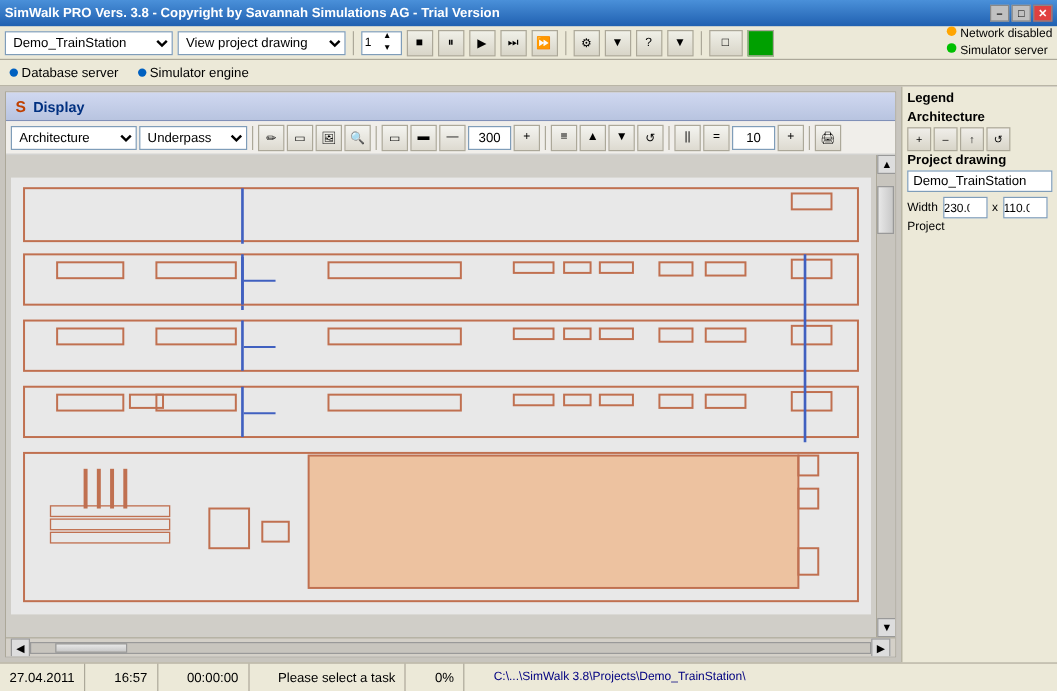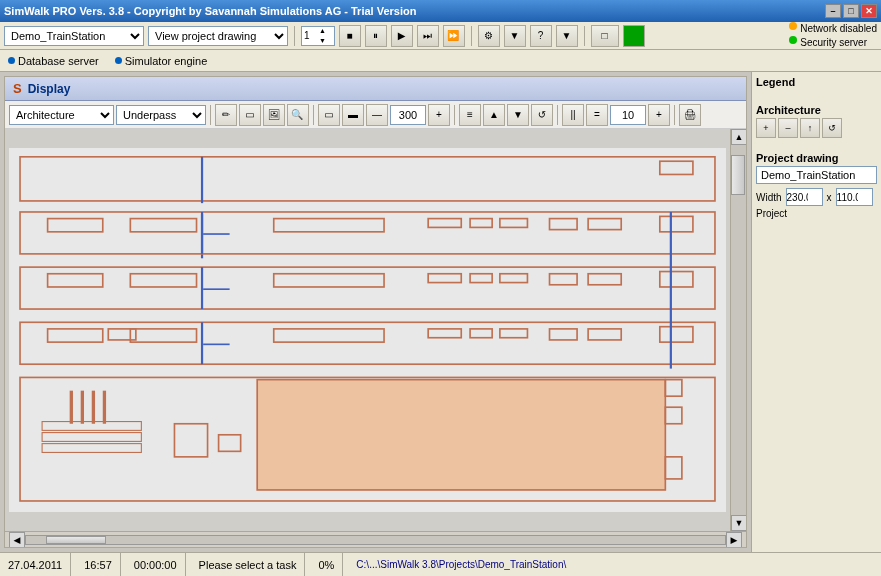--- a/index.html
+++ b/index.html
@@ -168,21 +168,21 @@
     }
 
     
     #right-panel {
       width: 130px;
       background: #ece9d8;
       border-left: 1px solid #aca899;
       display: flex;
       flex-direction: column;
       padding: 4px;
-      gap: 14px;
+      gap: 2px;
       overflow-y: auto;
     }
     .panel-section-title {
       font-size: 11px;
       font-weight: bold;
       color: #000;
       margin-bottom: 2px;
     }
     .legend-table { width: 100%; border-collapse: collapse; font-size: 10px; }
     .legend-table th { text-align: left; font-weight: normal; color: #444; border-bottom: 1px solid #ccc; padding: 1px 2px; }
@@ -205,21 +205,21 @@
     #hscroll-thumb { width: 60px; height: 8px; background: linear-gradient(to bottom, #e8e8e8, #c8c8c8); border: 1px solid #999; position: absolute; left: 20px; top: 0; cursor: pointer; }
 
     
     #statusbar {
       background: #ece9d8;
       border-top: 1px solid #aca899;
       height: 24px;
       display: flex;
       align-items: center;
       padding: 0 8px;
-      gap: 5px;
+      gap: 16px;
       font-size: 11px;
     }
     .status-seg { padding: 0 8px; border-right: 1px solid #aca899; height: 100%; display: flex; align-items: center; }
     .status-seg:first-child { padding-left: 0; }
     .status-path { flex: 1; padding-left: 8px; color: #000080; font-size: 10px; overflow: hidden; }
 
     
     #floorplan-svg { width: 100%; height: 100%; }
 
     
@@ -276,21 +276,21 @@
   <div class="toolbar-btn" style="width:28px;">□</div>
   <div class="toolbar-btn" style="background:#00a000;width:22px;">&nbsp;</div>
 
   <div id="network-status">
     <div class="net-item">
       <div class="net-dot dot-orange"></div>
       <span>Network disabled</span>
     </div>
     <div class="net-item">
       <div class="net-dot dot-green"></div>
-      <span>Security server</span>
+      <span>Simulator server</span>
     </div>
   </div>
 </div>
 
 <div id="infobar">
   <div class="info-item">
     <div class="info-dot dot-blue"></div>
     <span>Database server</span>
   </div>
   <div class="info-item">

